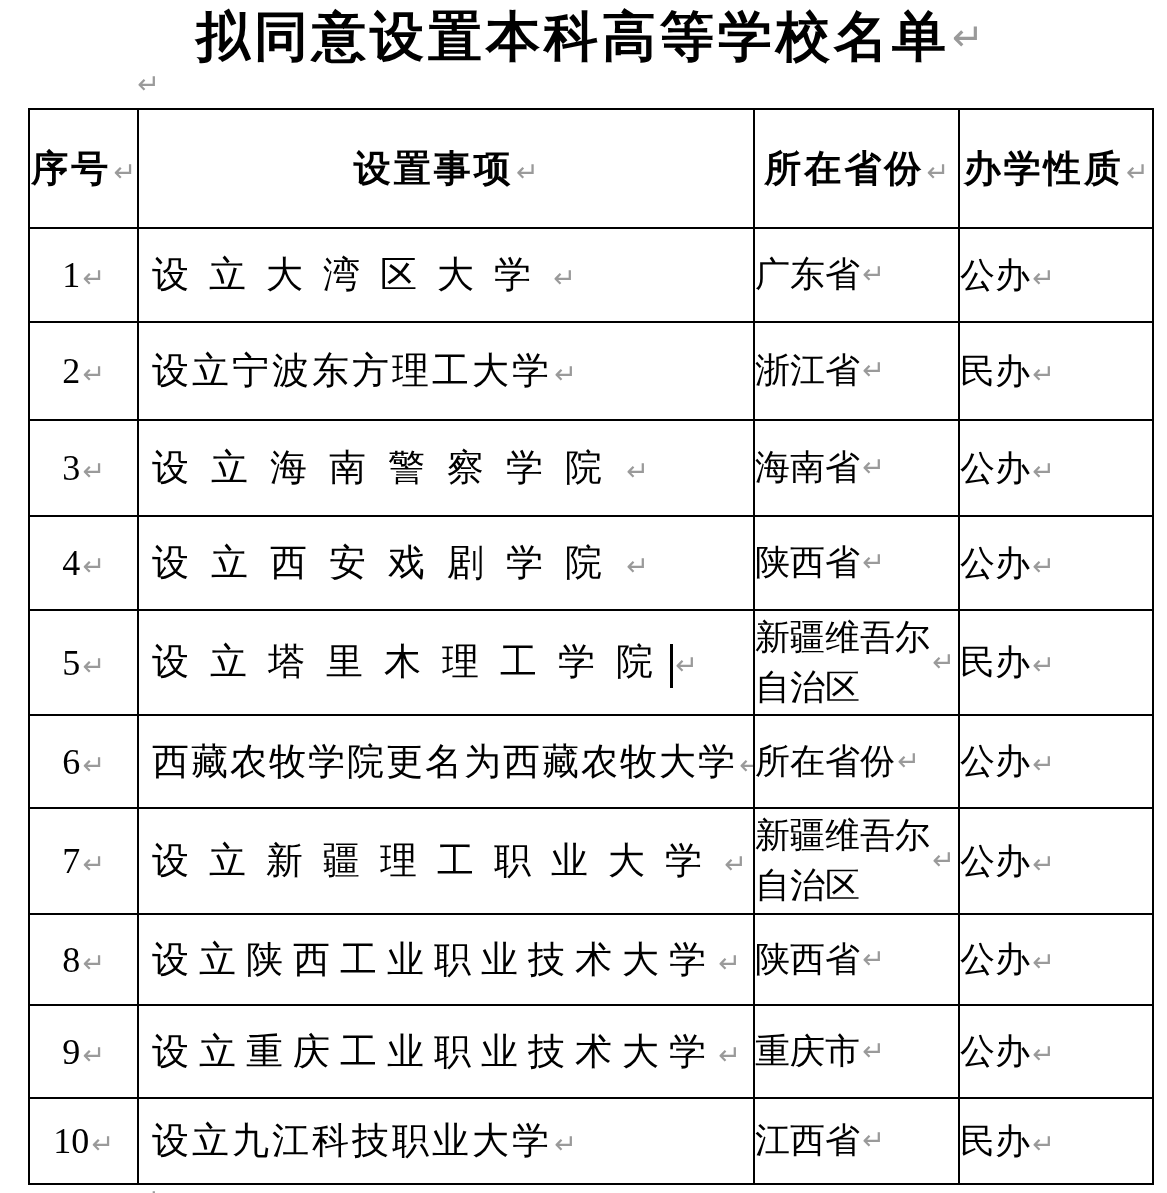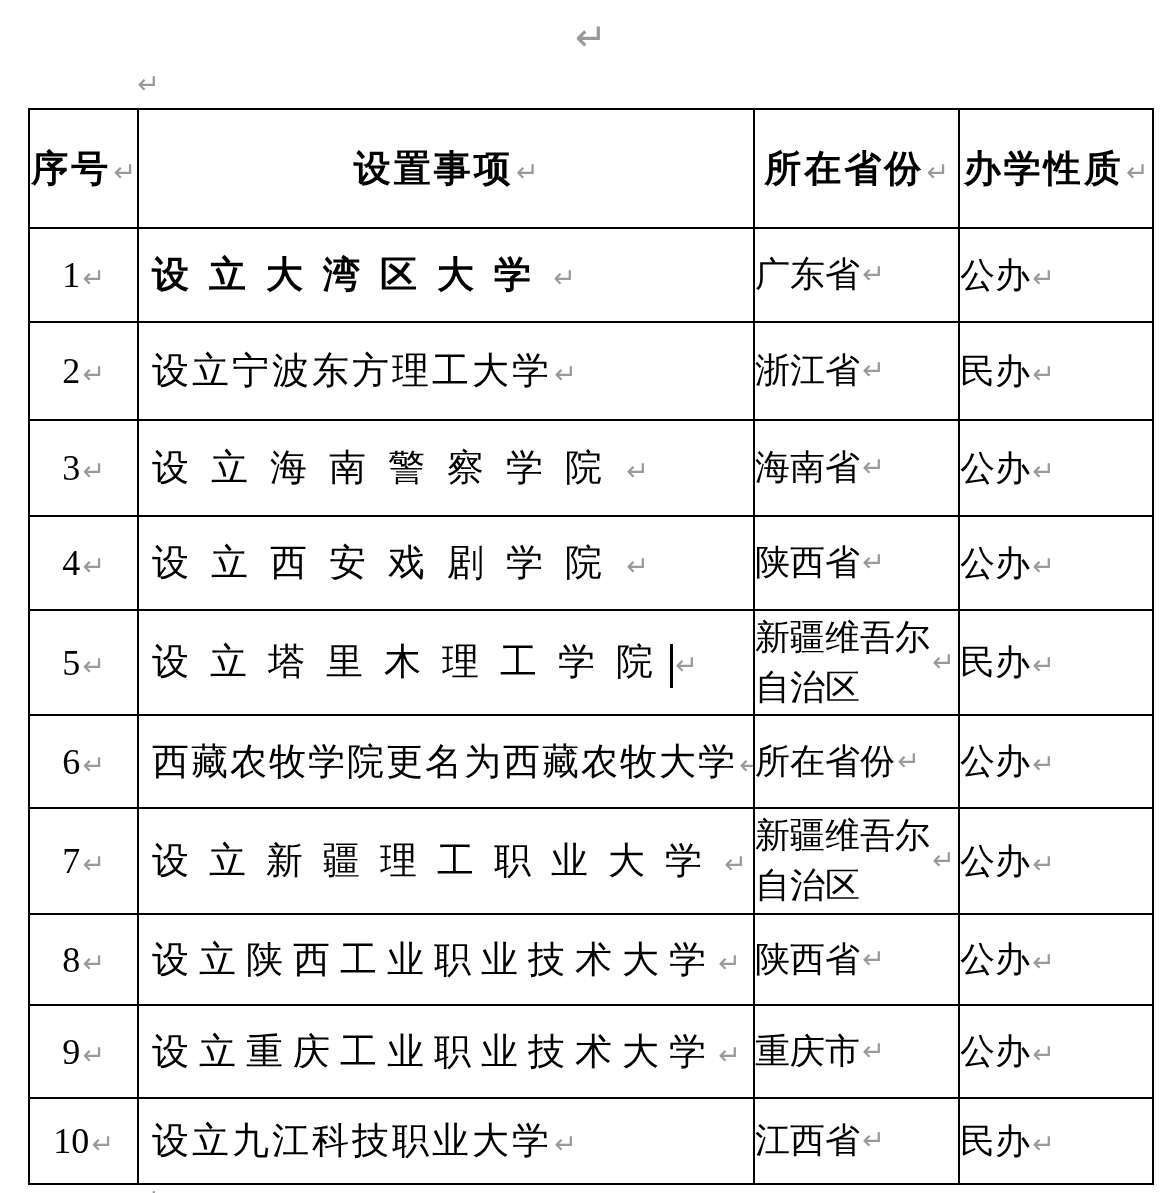--- a/index.html
+++ b/index.html
@@ -54,40 +54,41 @@
   }
   td.prov,td.type{text-align:left;font-size:35px;}
   td.prov .cell-text{white-space:pre-line;line-height:50px;display:inline-block;vertical-align:middle;}
   td .pmark{font-size:27px;margin-left:2px;vertical-align:baseline;}
   
   tr.r1{height:94px;}  tr.r2{height:98px;}  tr.r3{height:96px;}
   tr.r4{height:94px;}  tr.r5{height:105px;} tr.r6{height:93px;}
   tr.r7{height:106px;} tr.r8{height:91px;}  tr.r9{height:93px;}
   tr.r10{height:86px;}
   
-  tr.r1 td.item .cell-text{letter-spacing:20px;font-weight:bold;}
+  tr.r1 td.item .cell-text{letter-spacing:20px;}
   tr.r2 td.item .cell-text{letter-spacing:3px;margin-top:36px;}
   tr.r3 td.item .cell-text{letter-spacing:22px;}
   tr.r4 td.item .cell-text{letter-spacing:22px;margin-top:48px;}
   tr.r5 td.item .cell-text{letter-spacing:21px;}
   tr.r6 td.item .cell-text{letter-spacing:2px;}
   tr.r7 td.item .cell-text{letter-spacing:20px;}
   tr.r8 td.item .cell-text{letter-spacing:10px;}
   tr.r9 td.item .cell-text{letter-spacing:10px;}
   tr.r10 td.item .cell-text{letter-spacing:3px;}
   
   .caret{
     display:inline-block;width:3px;height:44px;background:#000;
     vertical-align:middle;margin-left:-4px;
   }
 </style>
 </head>
 <body>
 
 <div class="doc-title">
+  <span>拟同意设置本科高等学校名单</span>
     <span class="pmark">↵</span>
 </div>
 
 <span class="pmark lone-mark">↵</span>
 
 <table class="schools">
   <colgroup>
       <col class="c-no">
       <col class="c-item">
       <col class="c-prov">

